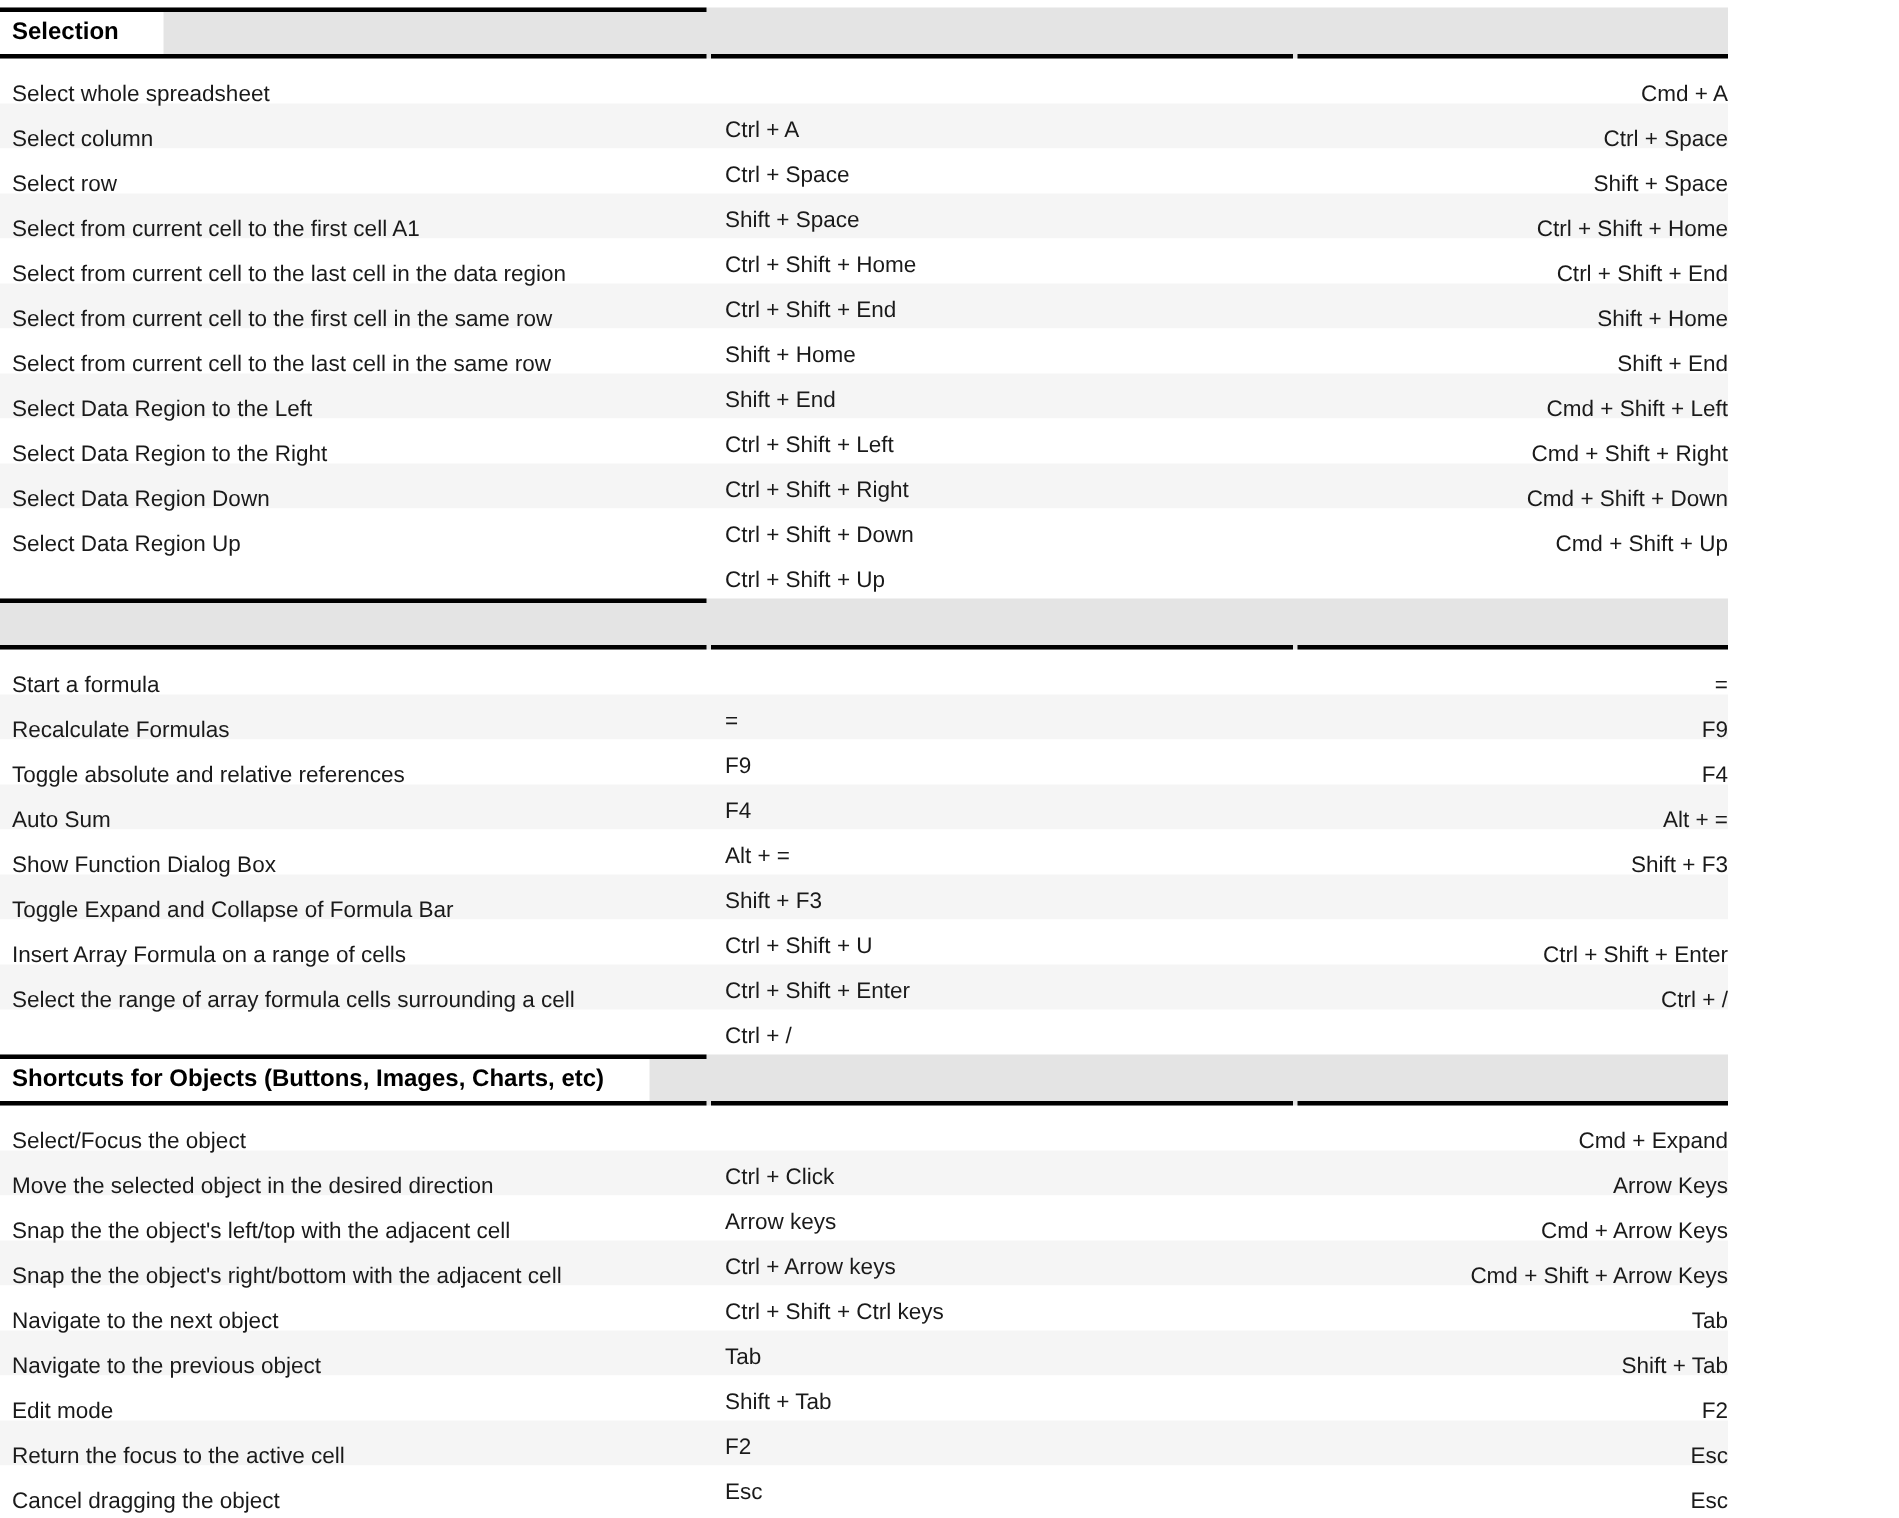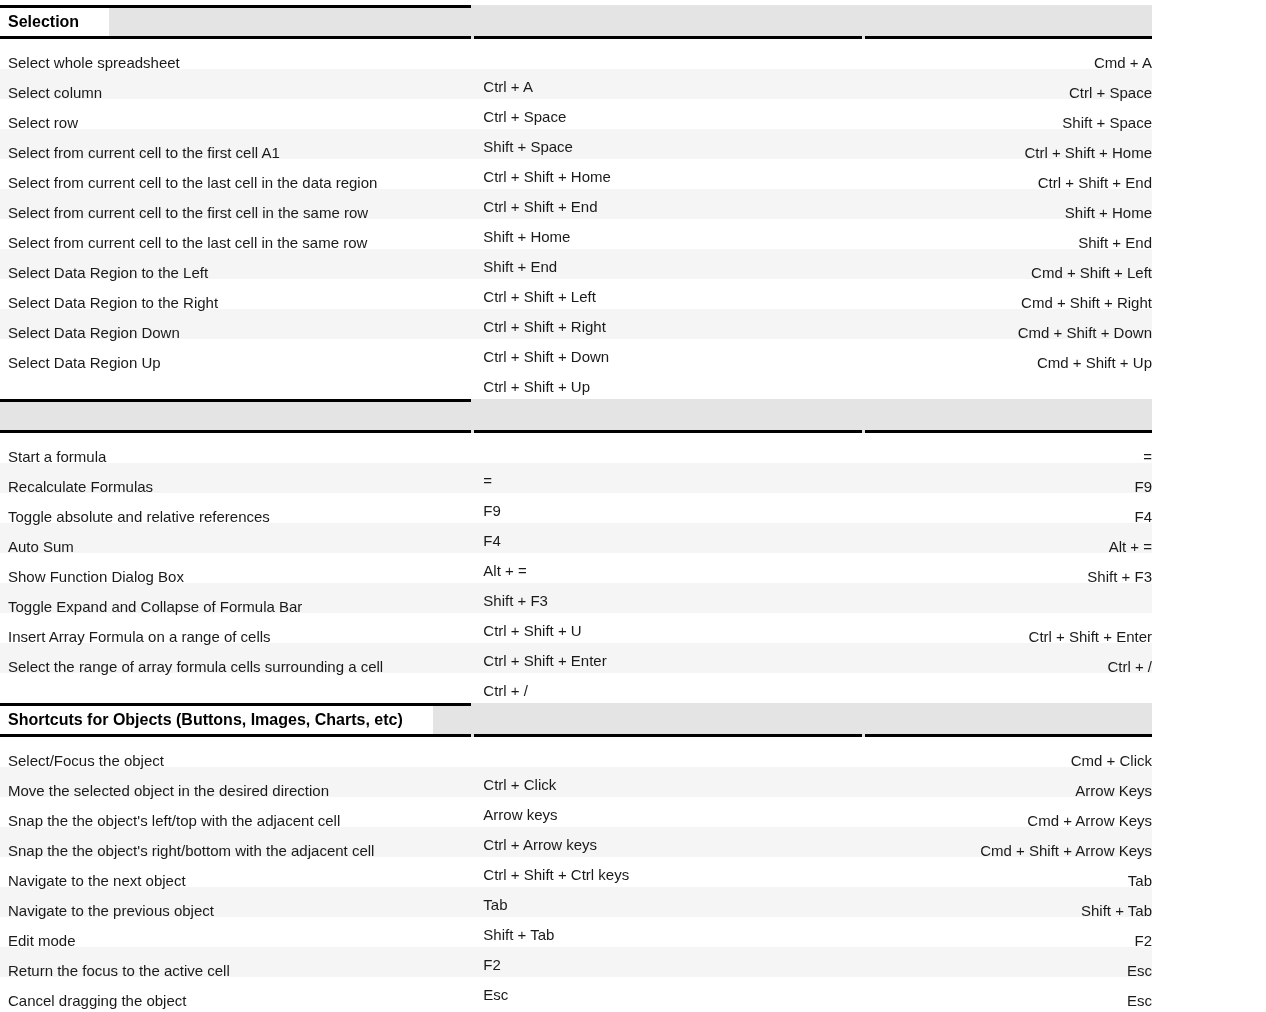--- a/index.html
+++ b/index.html
@@ -215,21 +215,21 @@
       <span class="hdr-title">Shortcuts for Objects (Buttons, Images, Charts, etc)</span>
       <span class="bar bar-top"></span>
       <span class="bar bar-b1"></span>
       <span class="bar bar-b2"></span>
       <span class="bar bar-b3"></span>
     </div>
     <div class="rows">
   <div class="row">
     <div class="cell c-action">Select/Focus the object</div>
     <div class="cell c-win">Ctrl + Click</div>
-    <div class="cell c-mac">Cmd + Click</div>
+    <div class="cell c-mac">Cmd + Expand</div>
   </div>
 
   <div class="row">
     <div class="cell c-action">Move the selected object in the desired direction</div>
     <div class="cell c-win">Arrow keys</div>
     <div class="cell c-mac">Arrow Keys</div>
   </div>
 
   <div class="row">
     <div class="cell c-action">Snap the the object's left/top with the adjacent cell</div>

